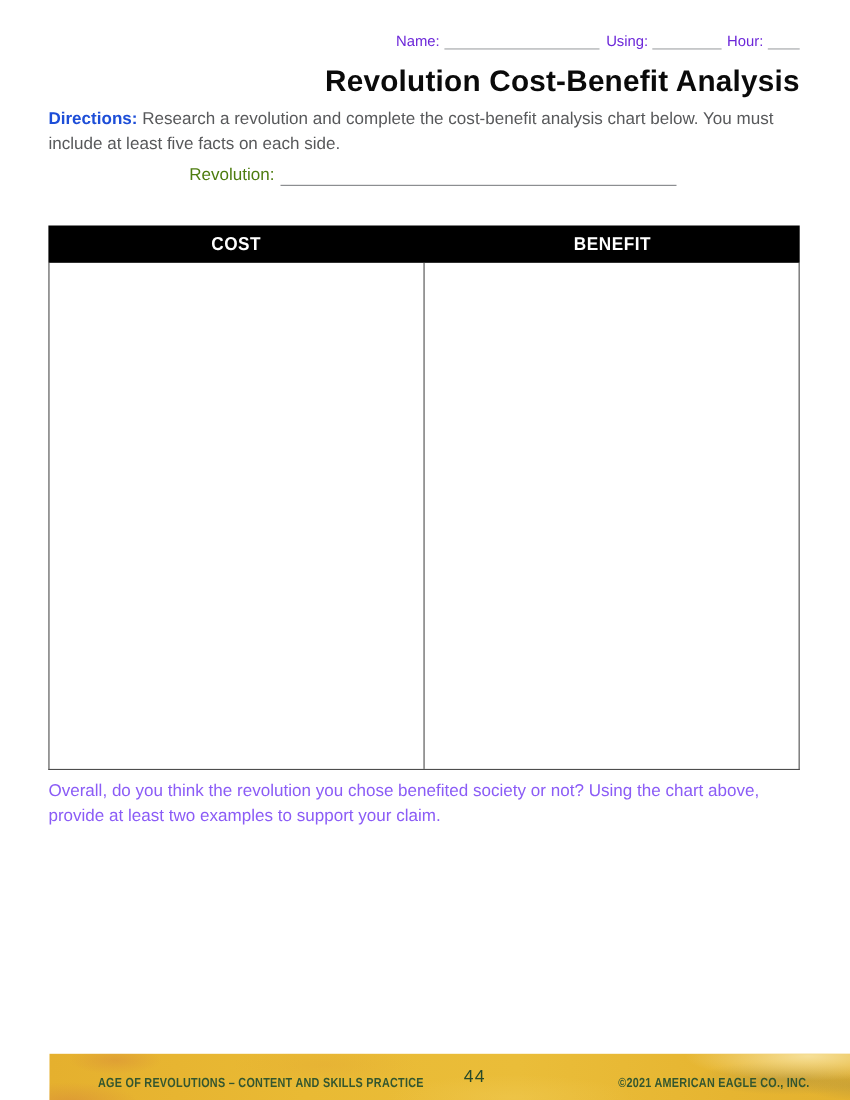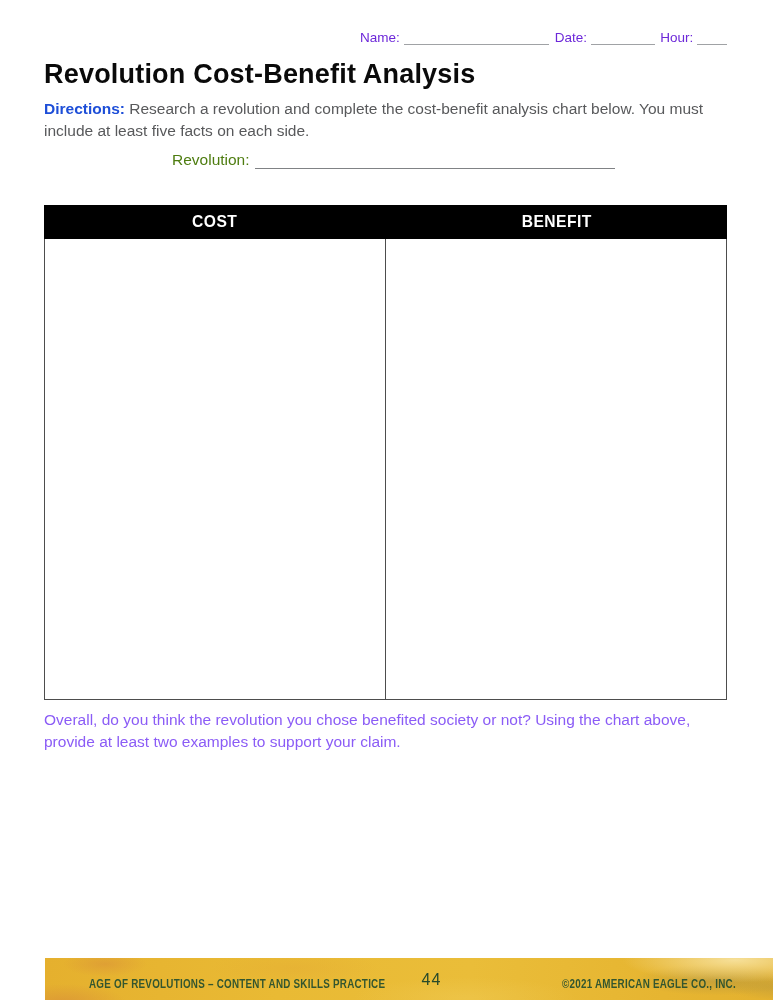--- a/index.html
+++ b/index.html
@@ -27,21 +27,21 @@
     height: 15px;
   }
   .line-name { width: 151px; margin-right: 6px; }
   .line-date { width: 67px; margin-right: 5px; }
   .line-hour { width: 31px; }
 
   
   .title {
     position: absolute;
     top: 59px; left: 44px; width: 683px;
-    text-align: left;
+    text-align: right;
     font-size: 27px; font-weight: bold; color: #0a0a0a;
     letter-spacing: 0.2px;
     margin: 0;
   }
 
   
   .directions {
     position: absolute;
     top: 98px; left: 44px; width: 668px;
     font-size: 15.5px; line-height: 21.5px;
@@ -132,21 +132,21 @@
   }
 </style>
 </head>
 <body>
 
 <div class="page">
 
   <div class="header-fields">
     <span class="field-label">Name:</span>
     <span class="fill-line line-name"></span>
-    <span class="field-label">Date:</span>
+    <span class="field-label">Using:</span>
     <span class="fill-line line-date"></span>
     <span class="field-label">Hour:</span>
     <span class="fill-line line-hour"></span>
   </div>
 
   <h1 class="title">Revolution Cost-Benefit Analysis</h1>
 
   <p class="directions"><b>Directions:</b> <span>Research a revolution and complete the cost-benefit analysis chart below. You must include at least five facts on each side.</span></p>
 
   <div class="revolution-row">

